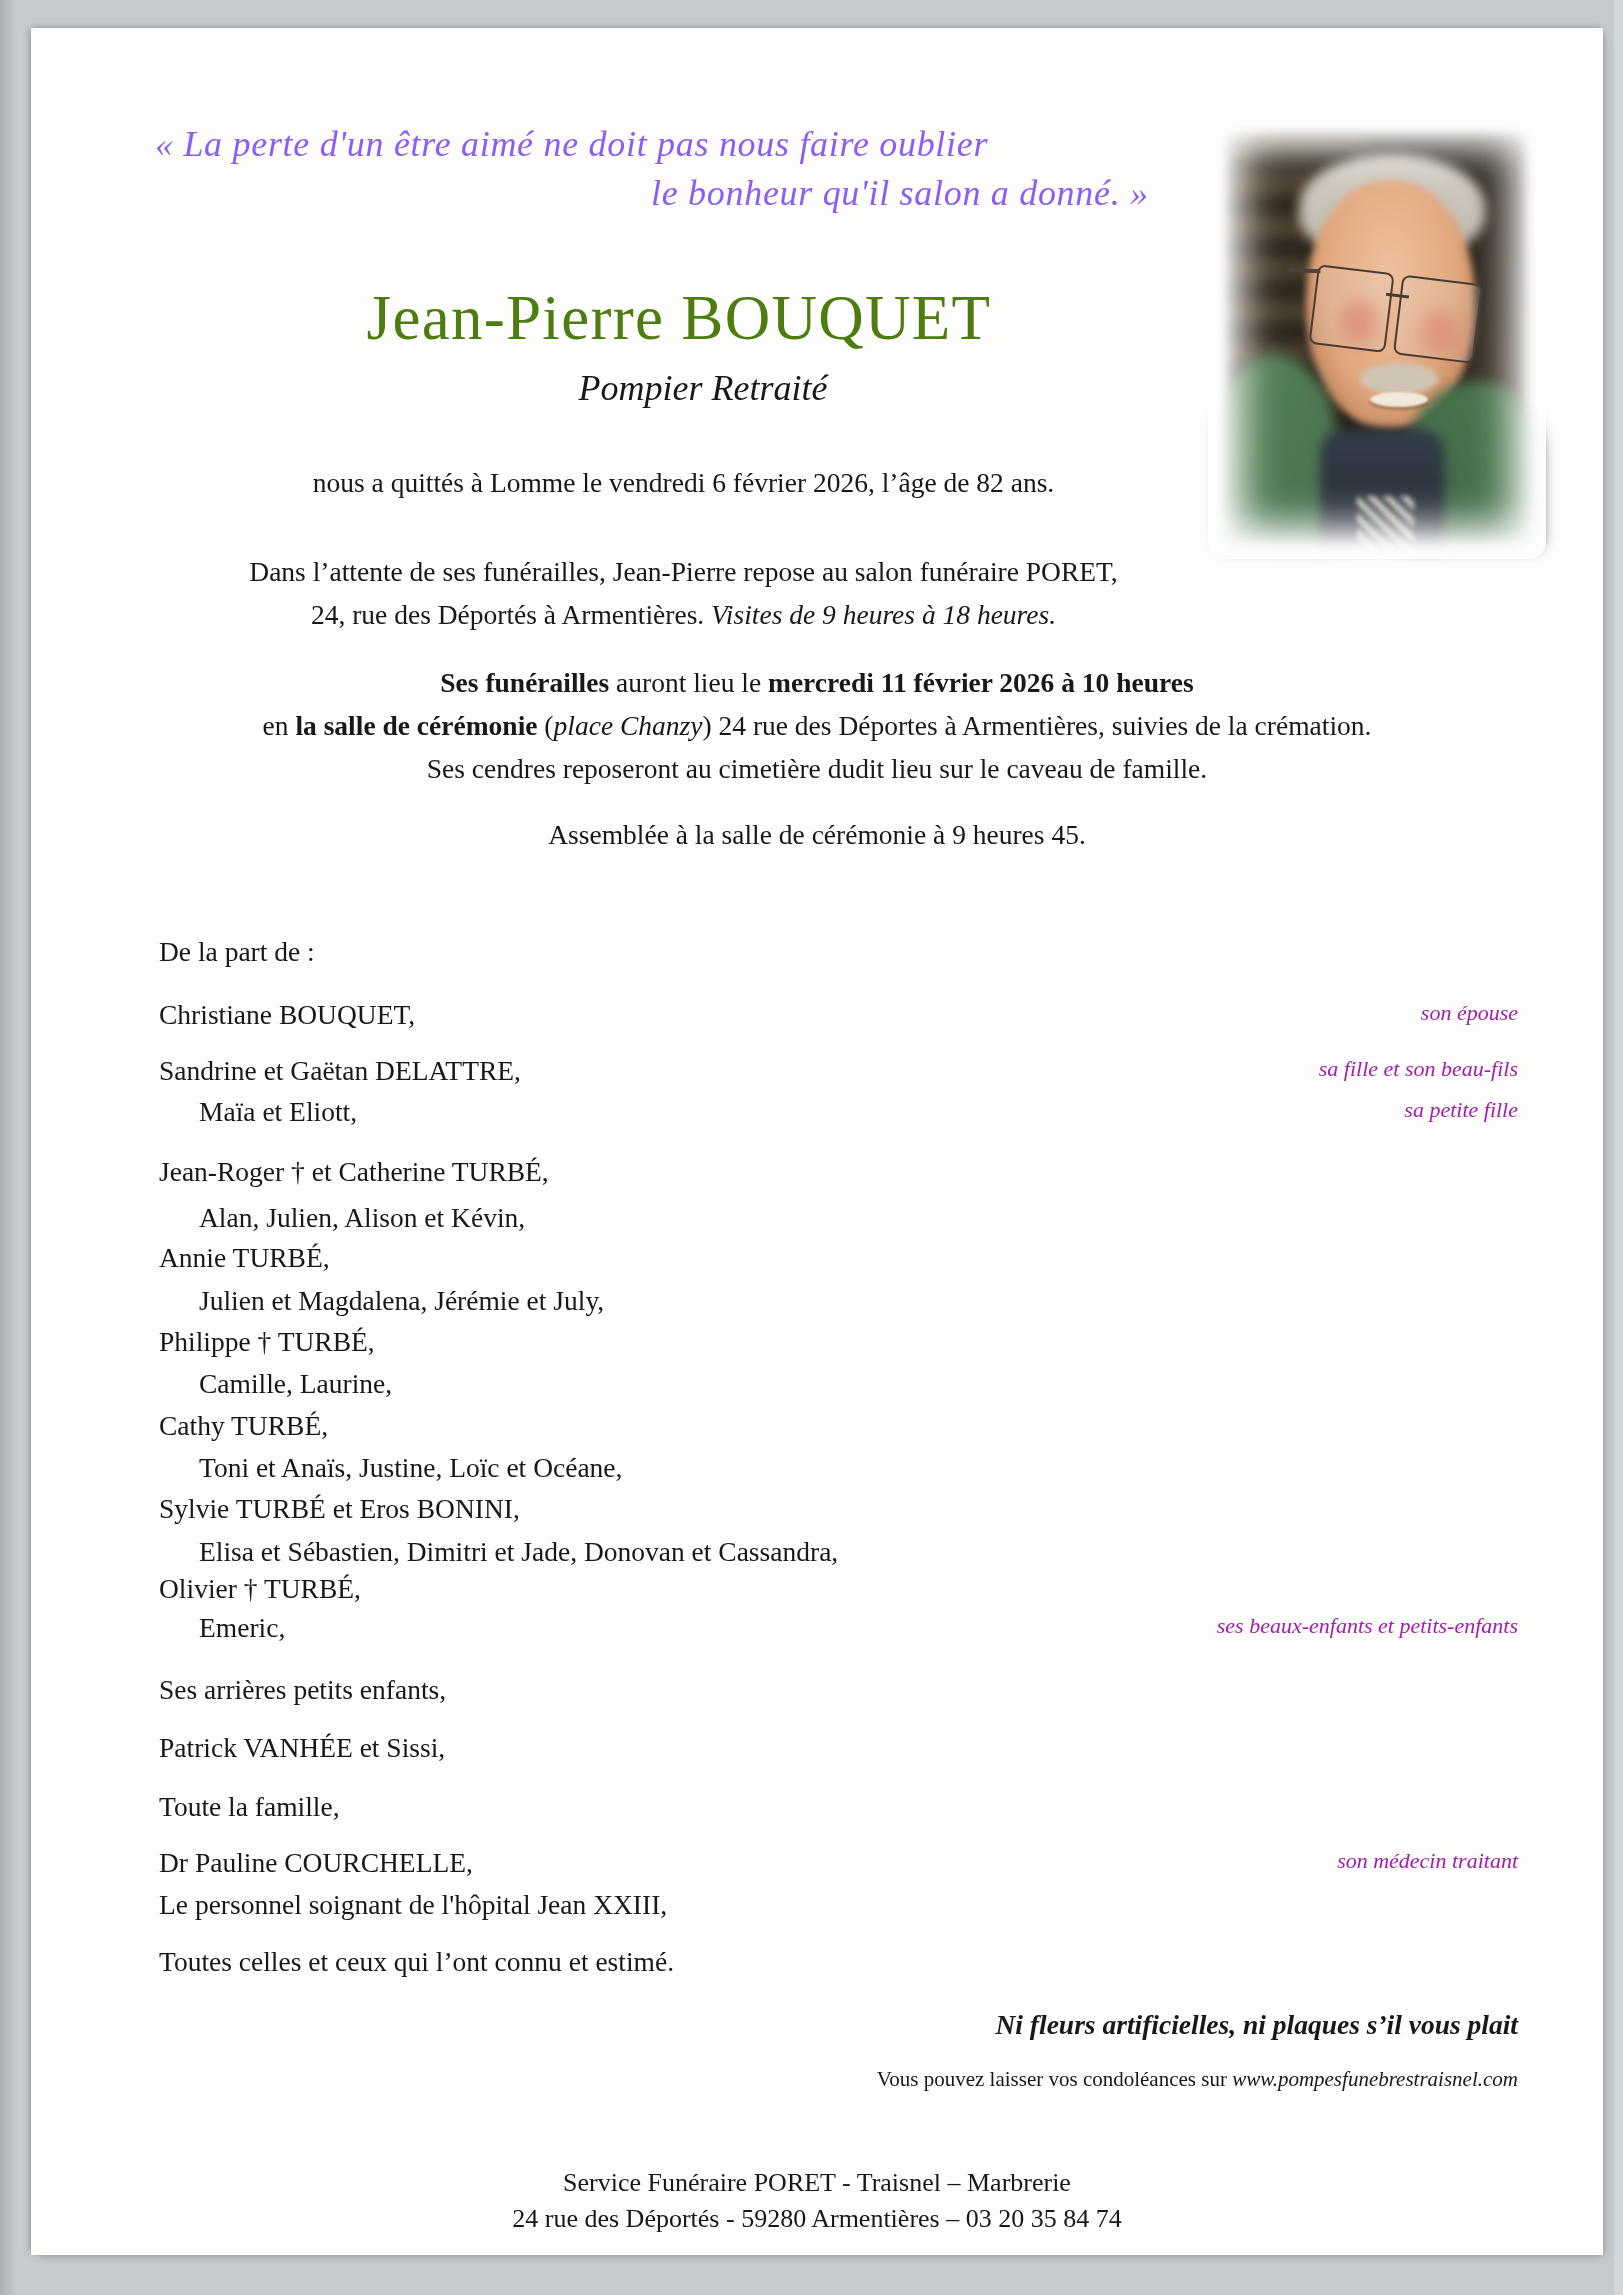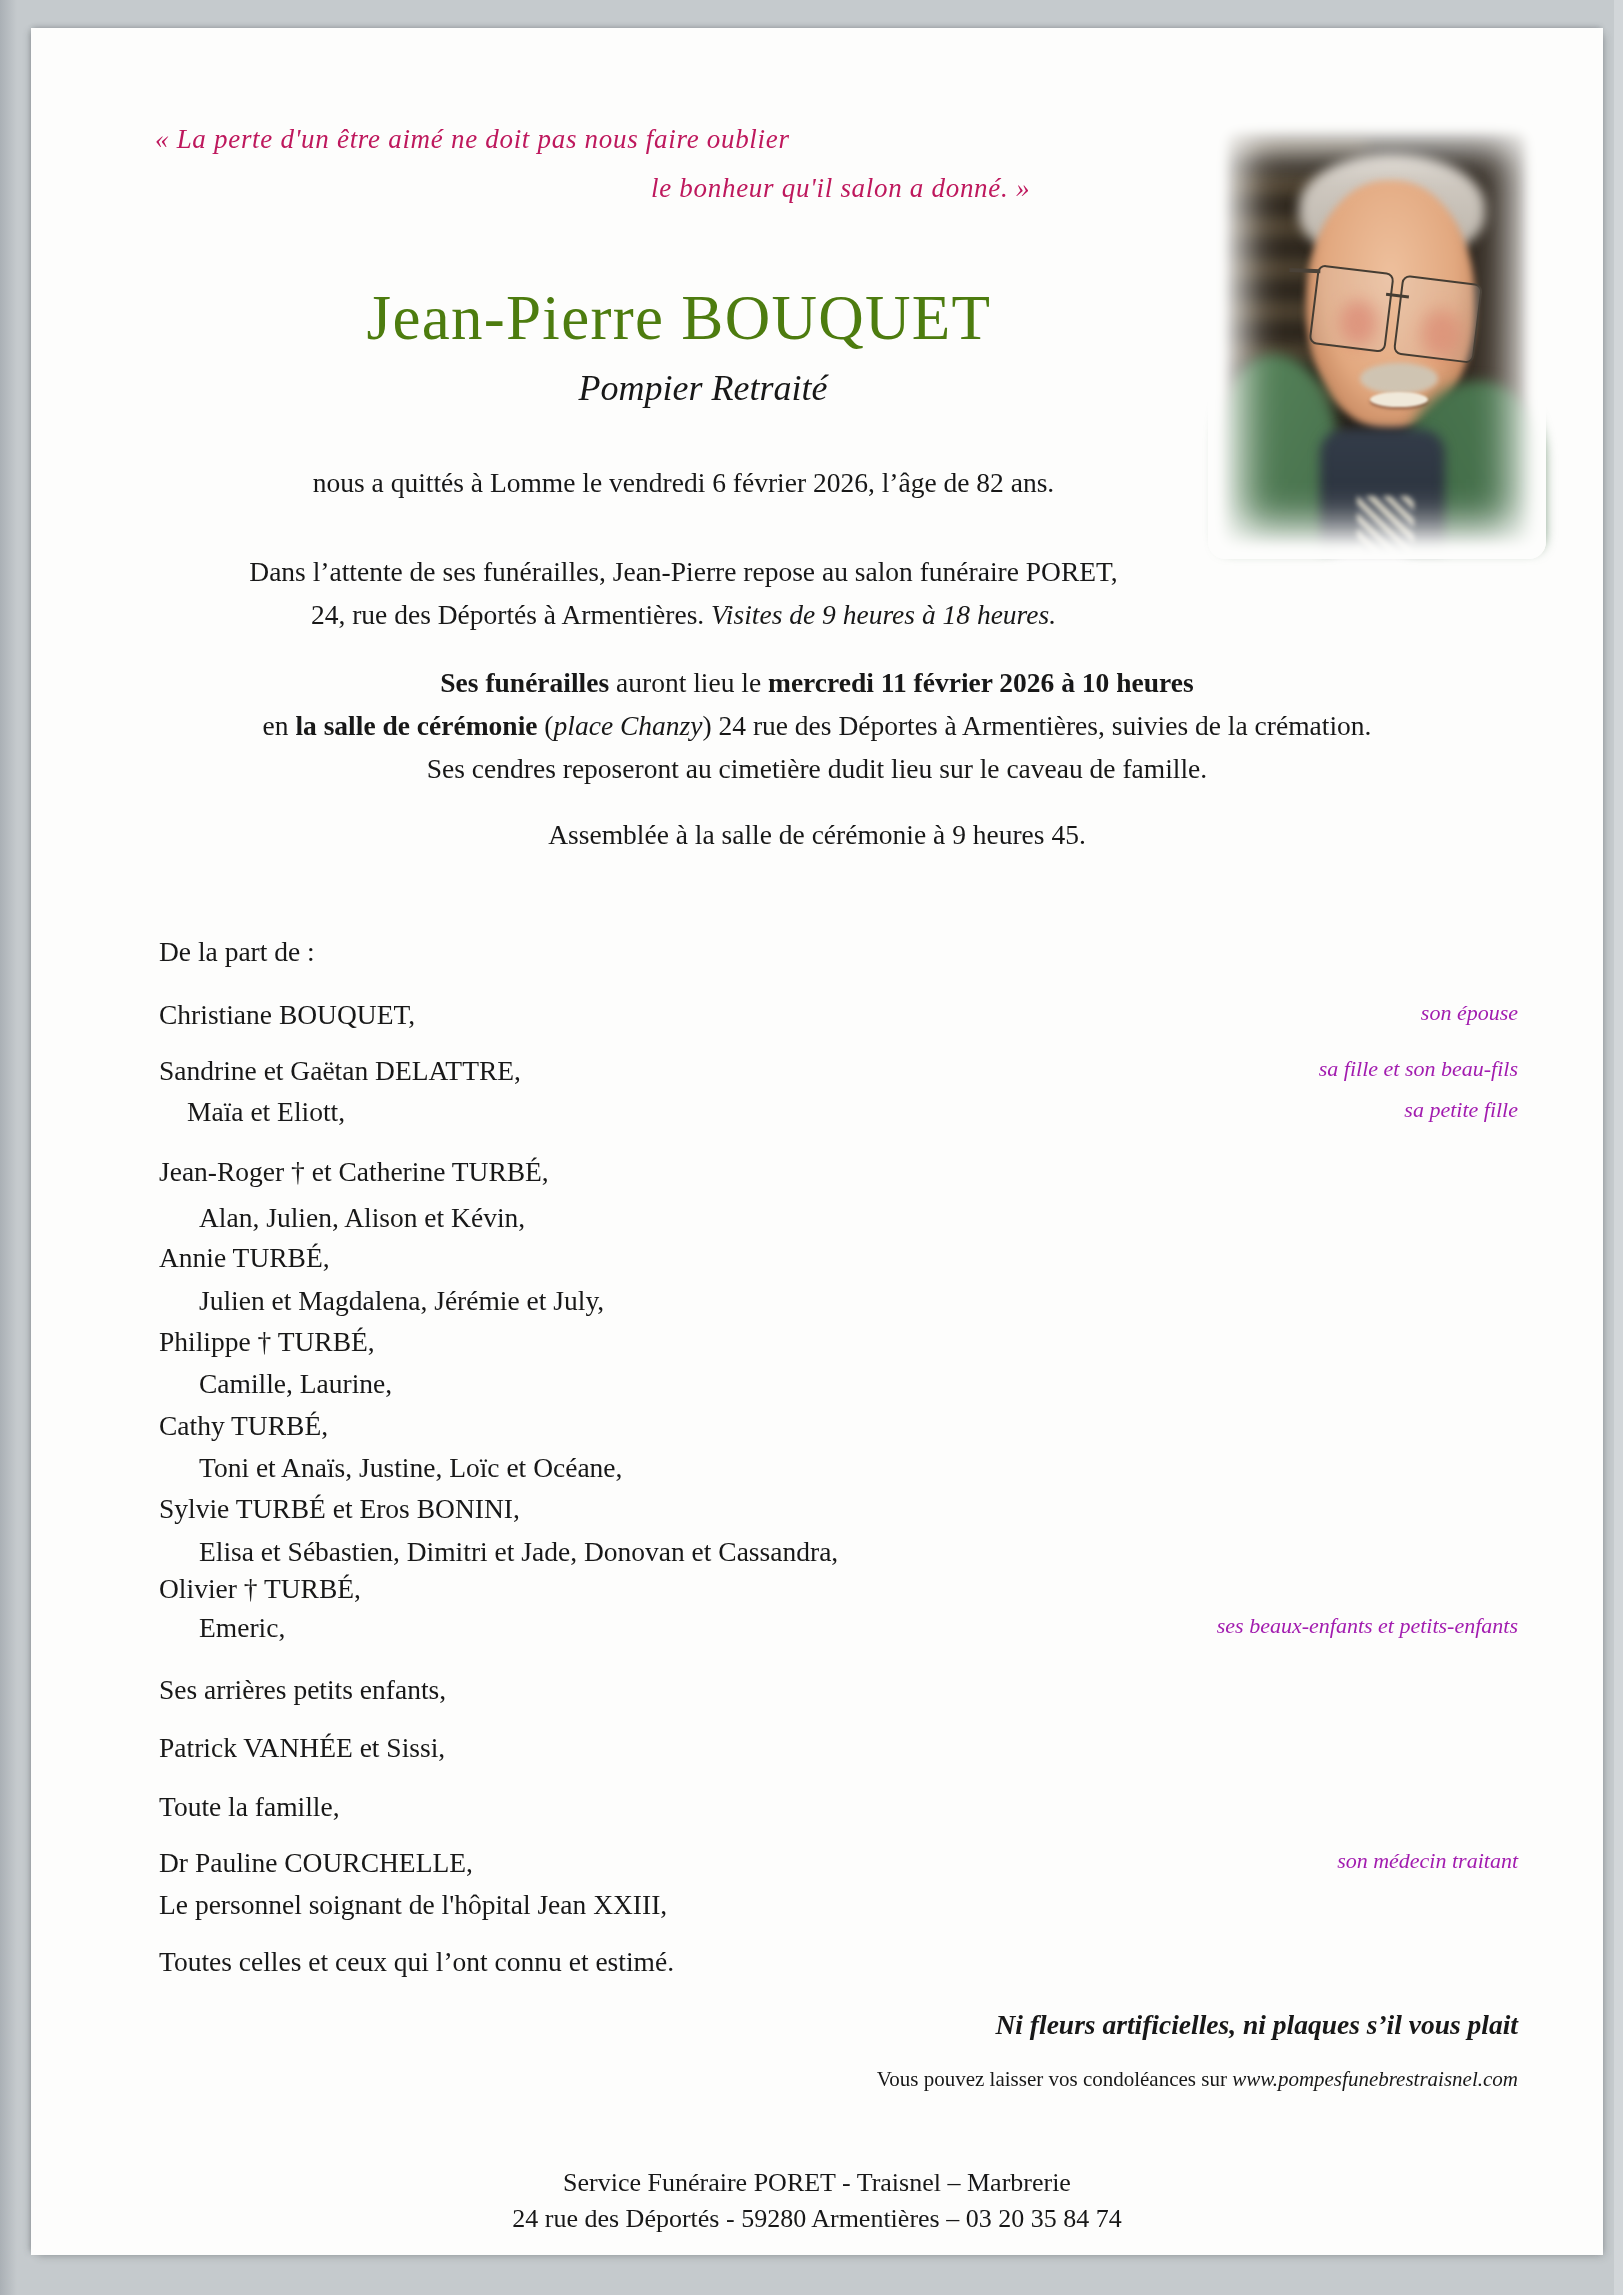--- a/index.html
+++ b/index.html
@@ -15,21 +15,21 @@
   .bg-right-strip{position:absolute;right:0;top:0;width:9.2px;height:100%;background:#d2d6d9;}
   .paper{
     position:absolute;left:31px;top:27.5px;width:1572px;height:2227px;
     background:#fdfdfc;
     box-shadow:-3.9px 0 6.5px -2.6px rgba(60,65,70,.35), 0 -2.6px 5.2px -2px rgba(60,65,70,.25), 3.9px 3.9px 7.9px -3.3px rgba(60,65,70,.3);
   }
   .line{position:absolute;white-space:nowrap;line-height:1;font-size:27.5px;}
   .centered{left:0;width:100%;text-align:center;}
   .center-colA{left:0;width:1305px;text-align:center;}
   .center-colB{left:0;width:1296px;text-align:center;}
-  .quote{font-style:italic;font-size:27px;letter-spacing:0.7px;color:#be185d;}
+  .quote{font-style:italic;font-size:36px;letter-spacing:0.7px;color:#8b5cf6;}
   .deceased-name{font-size:63px;letter-spacing:1.3px;color:#4d7c0f;}
   .deceased-title{font-style:italic;font-size:36px;margin-left:24px;}
   .it{font-style:italic;}
   .bd{font-weight:700;}
   .right-align{right:85px;text-align:right;}
   .annotation{position:absolute;right:85px;white-space:nowrap;line-height:1;
     font-size:22px;font-style:italic;color:#a21caf;text-align:right;font-family:Liberation Serif, serif;}
   .fam-name{position:absolute;white-space:nowrap;line-height:1;font-size:27.5px;}
   .no-flowers{font-weight:700;font-style:italic;font-size:27.5px;}
   .condolences{font-size:21px;}
@@ -118,21 +118,21 @@
   <div class="line centered" style="top:684px;"><span>en </span><span class="bd">la salle de cérémonie</span><span> (</span><span class="it">place Chanzy</span><span>) 24 rue des Déportes à Armentières, suivies de la crémation.</span></div>
   <div class="line centered" style="top:727px;">Ses cendres reposeront au cimetière dudit lieu sur le caveau de famille.</div>
   <div class="line centered" style="top:793px;">Assemblée à la salle de cérémonie à 9 heures 45.</div>
 
   <div class="line" style="left:128px;top:910px;">De la part de :</div>
   <div>
   <div class="fam-name" style="top: 973px; left: 128px;">Christiane BOUQUET,</div>
 <div class="annotation" style="top: 974px;">son épouse</div>
   <div class="fam-name" style="top: 1029px; left: 128px;">Sandrine et Gaëtan DELATTRE,</div>
 <div class="annotation" style="top: 1030px;">sa fille et son beau-fils</div>
-  <div class="fam-name" style="top: 1070px; left: 156px;">Maïa et Eliott,</div>
+  <div class="fam-name" style="top: 1070px; left: 168px;">Maïa et Eliott,</div>
 <div class="annotation" style="top: 1071px;">sa petite fille</div>
   <div class="fam-name" style="top: 1130px; left: 128px;">Jean-Roger † et Catherine TURBÉ,</div>
 
   <div class="fam-name" style="top: 1176px; left: 168px;">Alan, Julien, Alison et Kévin,</div>
 
   <div class="fam-name" style="top: 1216px; left: 128px;">Annie TURBÉ,</div>
 
   <div class="fam-name" style="top: 1259px; left: 168px;">Julien et Magdalena, Jérémie et July,</div>
 
   <div class="fam-name" style="top: 1300px; left: 128px;">Philippe † TURBÉ,</div>

